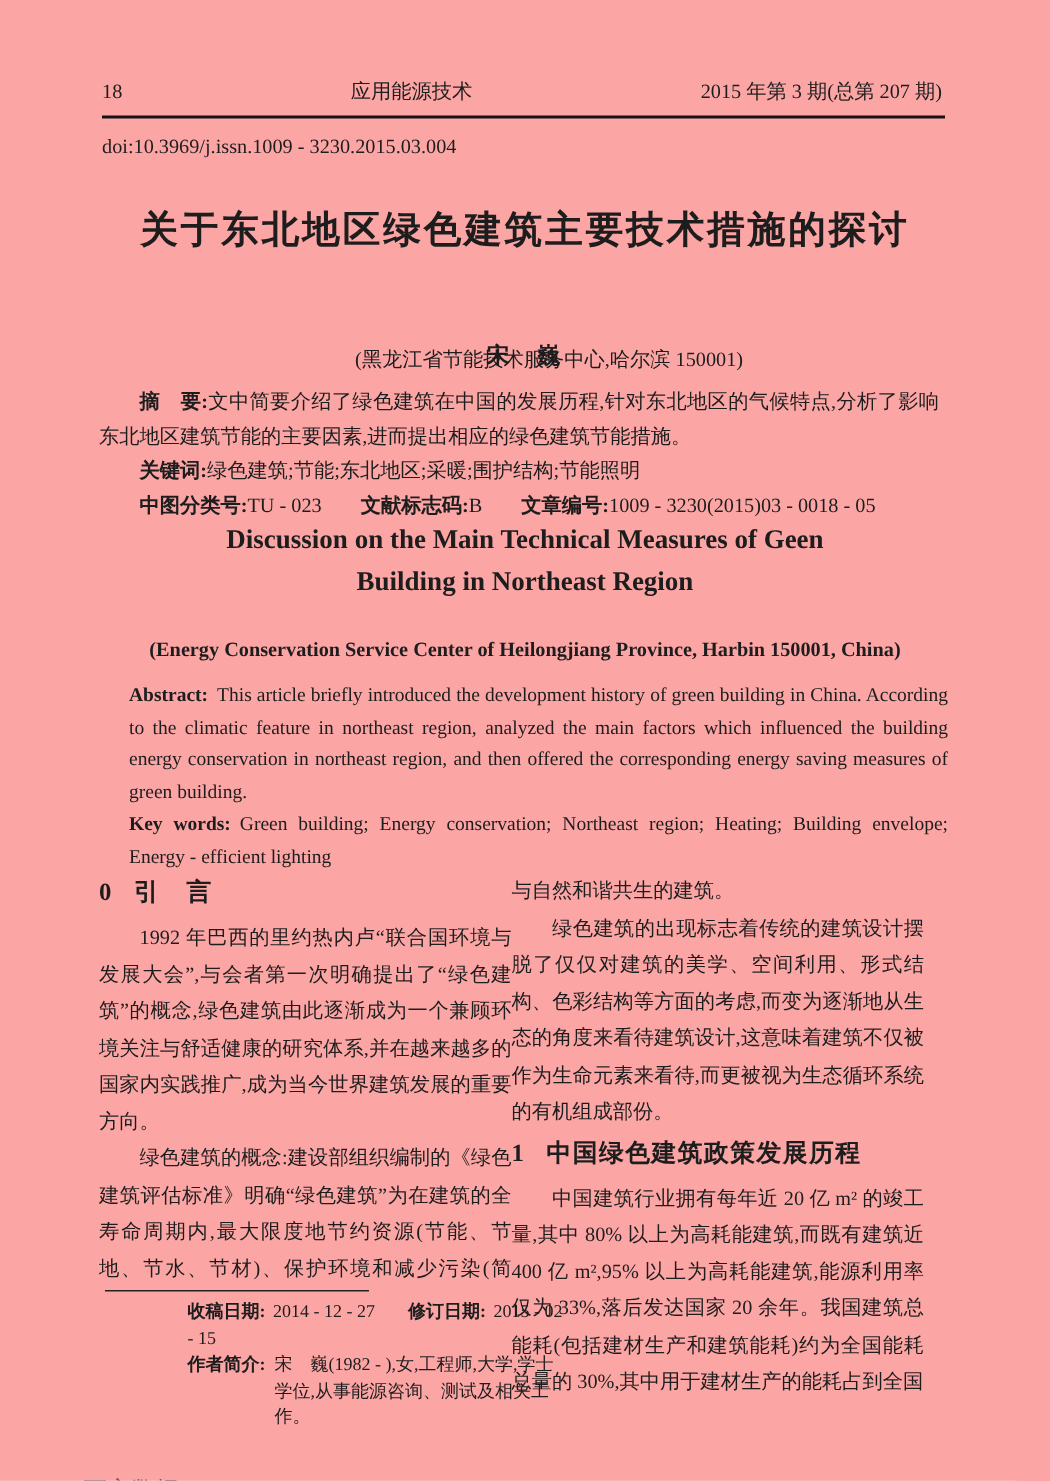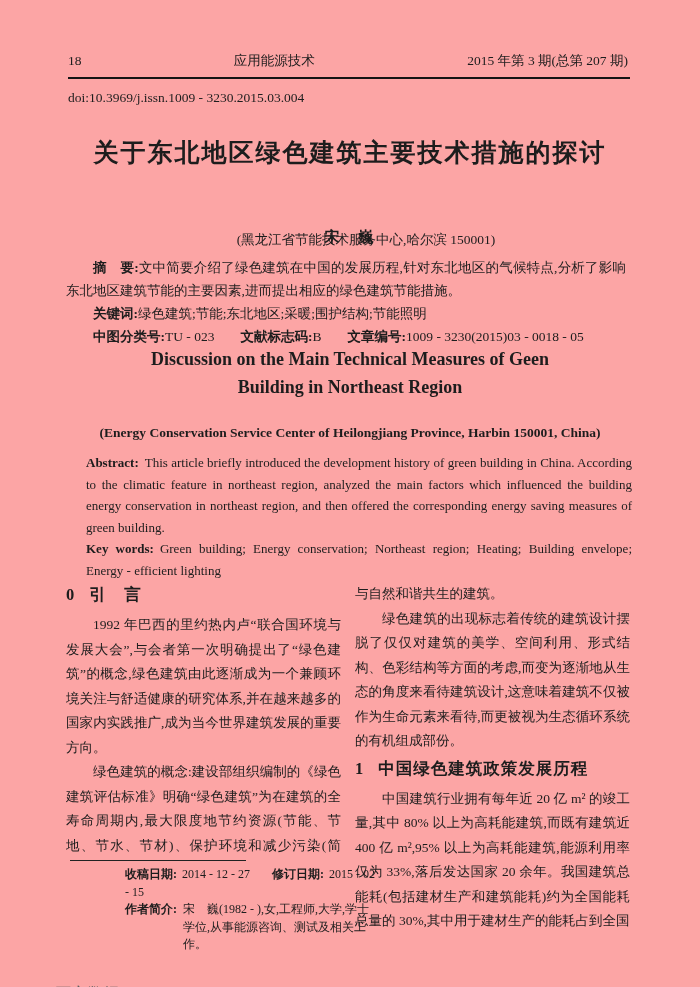--- a/index.html
+++ b/index.html
@@ -62,21 +62,21 @@
   .abs-en{
     position:absolute;top:452px;left:86px;right:68px;
     font-size:13px;line-height:21.5px;text-align:justify;
   }
   .abs-en p{margin:0;}
   .abs-en .lbl{font-weight:700;}
   .abs-en .txt{margin-left:6px;}
   
   .columns{
     position:absolute;top:582px;left:66px;right:70px;
-    display:flex;gap:14px;
+    display:flex;gap:0;
   }
   .col{
     width:275px;flex:0 0 auto;
     font-size:13.5px;line-height:24.5px;text-align:justify;
   }
   .col-left{height:278px;overflow:hidden;}
   .col-right{height:352px;overflow:hidden;}
   .col p{margin:0;text-indent:2em;}
   .col p.cont{text-indent:0;}
   .sec-head{

